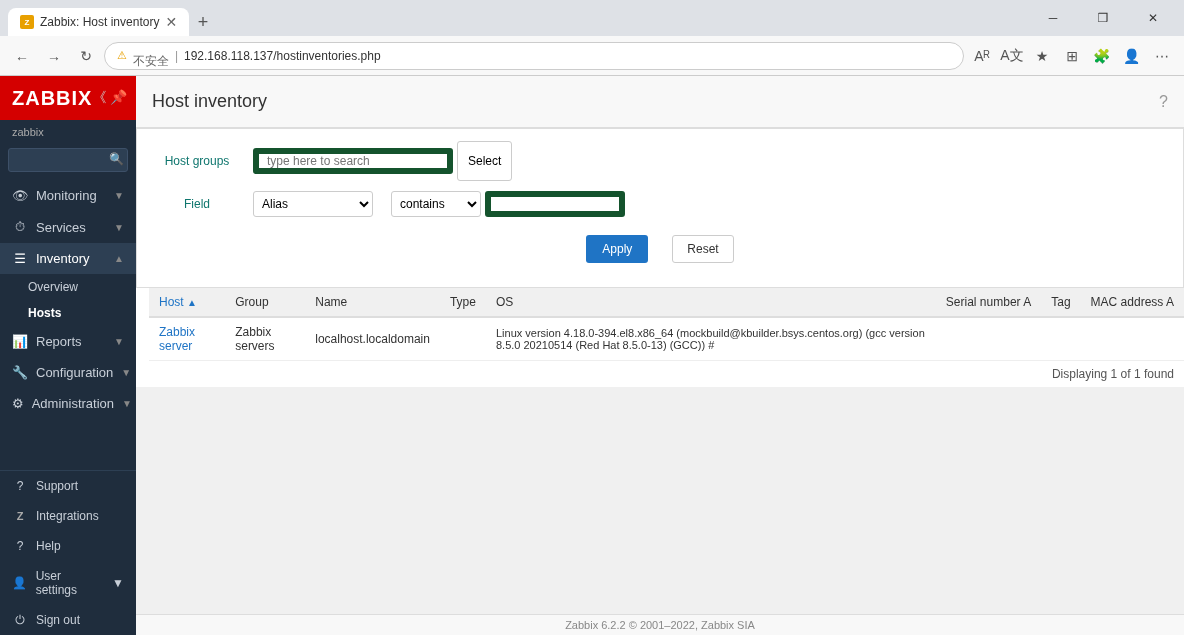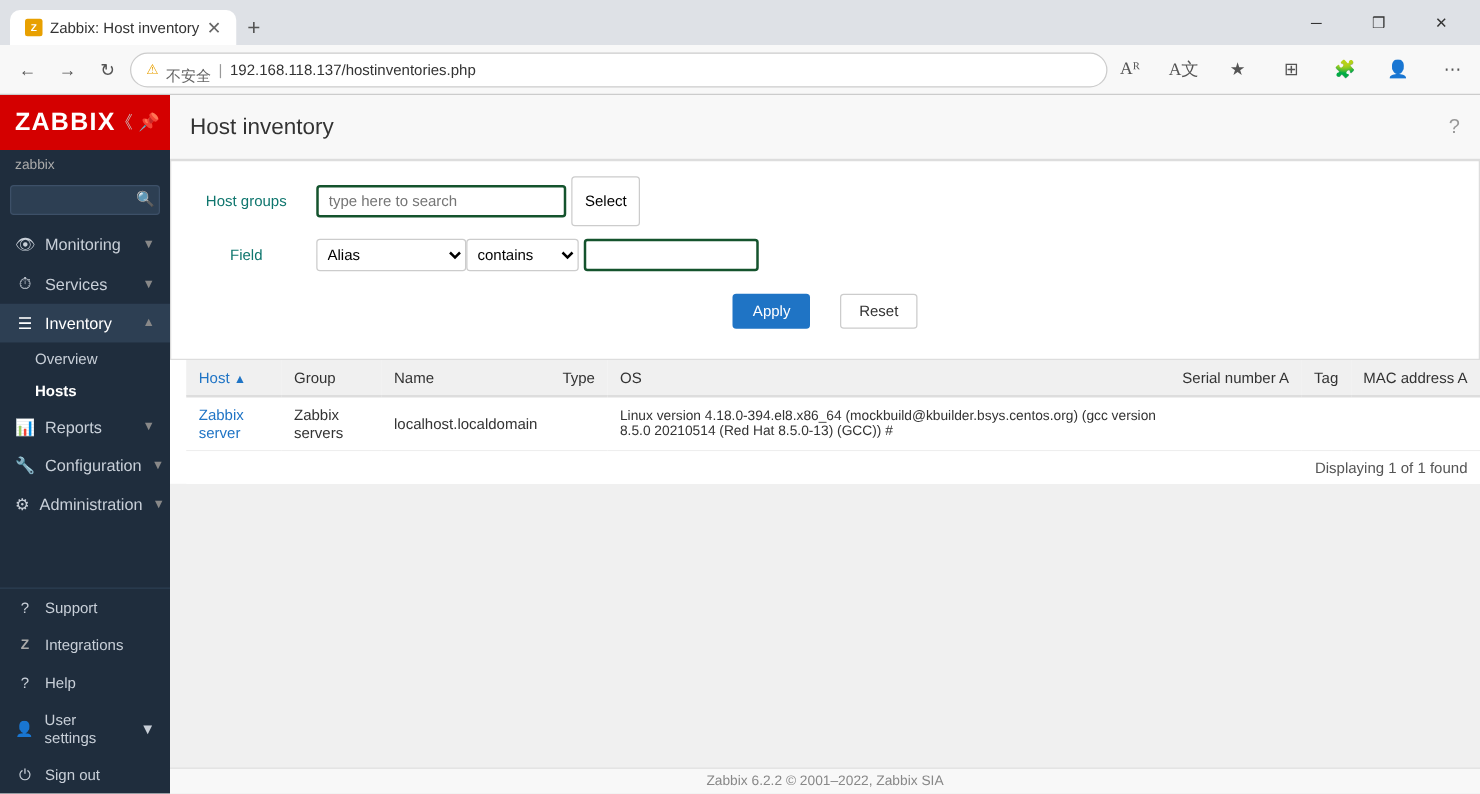--- a/index.html
+++ b/index.html
@@ -14,21 +14,21 @@
     .browser-tab .tab-close { margin-left: auto; cursor: pointer; color: #666; font-size: 14px; }
     .browser-tab-new { display: flex; align-items: center; justify-content: center; width: 28px; height: 28px; font-size: 18px; color: #555; cursor: pointer; }
     .window-controls { margin-left: auto; display: flex; gap: 4px; }
     .window-btn { width: 46px; height: 28px; display: flex; align-items: center; justify-content: center; font-size: 12px; cursor: pointer; color: #333; }
 
     .browser-nav { display: flex; align-items: center; height: 40px; padding: 0 8px; gap: 4px; background: #f8f8f8; border-bottom: 1px solid #ccc; }
     .nav-btn { width: 28px; height: 28px; display: flex; align-items: center; justify-content: center; border-radius: 50%; cursor: pointer; font-size: 14px; color: #555; }
     .address-bar { flex: 1; height: 28px; border: 1px solid #ccc; border-radius: 14px; padding: 0 12px; font-size: 12px; background: white; display: flex; align-items: center; gap: 6px; }
     .address-bar .security-icon { color: #e8a000; font-size: 11px; }
     .address-bar .url-text { color: #333; font-size: 12px; }
-    .browser-actions { display: flex; gap: 15px; font-family: Liberation Serif, serif; }
+    .browser-actions { display: flex; gap: 2px; }
     .action-btn { width: 28px; height: 28px; display: flex; align-items: center; justify-content: center; border-radius: 50%; cursor: pointer; font-size: 14px; color: #555; }
 
     
     .app { display: flex; flex: 1; overflow: hidden; }
 
     
     .sidebar { width: 136px; background: #1f2d3d; display: flex; flex-direction: column; flex-shrink: 0; overflow: hidden; }
     .sidebar-logo { background: #d40000; padding: 8px 12px; display: flex; align-items: center; justify-content: space-between; height: 44px; }
     .logo-text { color: white; font-size: 20px; font-weight: bold; letter-spacing: 1px; }
     .logo-icons { display: flex; gap: 4px; }
@@ -64,26 +64,26 @@
     .content-area { flex: 1; overflow-y: auto; padding: 0; background: #f0f0f0; }
 
     .filter-bar { background: white; border: 1px solid #ddd; margin: 0; }
     .filter-header { display: flex; justify-content: flex-end; padding: 6px 12px; background: #f8f8f8; border-bottom: 1px solid #eee; }
     .filter-label { font-size: 12px; color: #666; display: flex; align-items: center; gap: 4px; cursor: pointer; }
     .filter-icon { font-size: 14px; color: #555; }
 
     .filter-body { padding: 12px 16px; }
     .filter-row { display: flex; align-items: center; margin-bottom: 10px; }
     .filter-row-label { width: 100px; text-align: center; padding-right: 12px; color: #0f766e; font-size: 12px; }
-    .filter-input { height: 26px; border: 2px solid #14532d; border-radius: 3px; padding: 0 8px; font-size: 12px; }
+    .filter-input { height: 26px; border: 6px solid #14532d; border-radius: 3px; padding: 0 8px; font-size: 12px; }
     .filter-select { height: 26px; border: 1px solid #ccc; border-radius: 3px; padding: 0 4px; font-size: 12px; background: white; }
     .filter-search-input { width: 200px; }
     .select-btn { height: 40px; padding: 0 10px; background: white; border: 1px solid #ccc; border-radius: 3px; font-size: 12px; cursor: pointer; margin-left: 4px; }
     .field-select { width: 120px; }
-    .contains-select { width: 90px; margin-left: 0; }
+    .contains-select { width: 90px; margin-left: 18px; }
     .field-value-input { width: 140px; margin-left: 4px; }
 
     .filter-actions { display: flex; justify-content: center; gap: 24px; padding: 8px 0 12px; }
     .btn-apply { background: #1f74c5; color: white; border: none; height: 28px; padding: 0 16px; border-radius: 3px; font-size: 12px; cursor: pointer; }
     .btn-reset { background: white; color: #333; border: 1px solid #ccc; height: 28px; padding: 0 14px; border-radius: 3px; font-size: 12px; cursor: pointer; }
 
     
     .data-table-container { background: white; margin-top: 0; padding-left: 13px; }
     .data-table { width: 100%; border-collapse: collapse; font-size: 12px; }
     .data-table th { background: #f0f0f0; padding: 7px 10px; text-align: left; font-weight: normal; color: #333; border-bottom: 2px solid #ddd; white-space: nowrap; }

